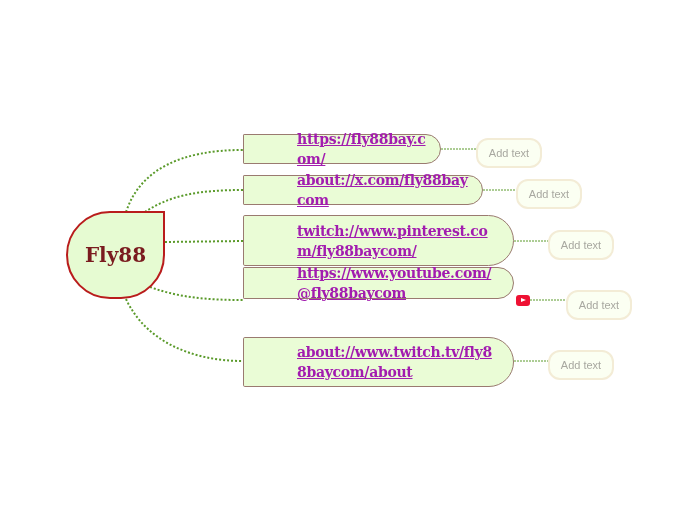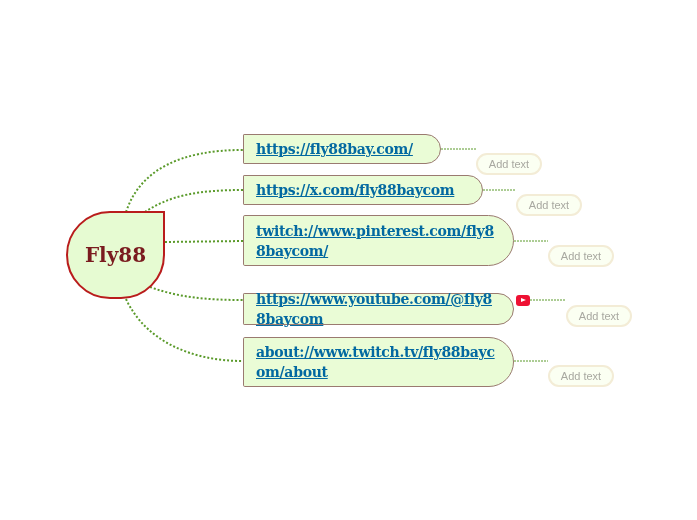--- a/index.html
+++ b/index.html
@@ -15,30 +15,30 @@
   .central span { color:#7a1b1f; font-weight:bold; font-size:20px; font-family:"DejaVu Serif", serif; }
   .node {
     position:absolute; left:243px;
     background:#eafcd6; border:1px solid #9a7a70;
     border-radius:2px 28px 28px 2px;
     box-sizing:border-box;
     padding:0 12px;
     display:flex; align-items:center;
   }
   .node a {
-    color:#0369a1; font-weight:bold; font-size:14px; line-height:20px;
+    color:#a21caf; font-weight:bold; font-size:14px; line-height:20px;
     text-decoration:underline; font-family:"DejaVu Serif", serif;
-    word-break:break-all; letter-spacing:-0.3px;
+    word-break:break-all; letter-spacing:-0.3px;margin-left:41px;
   }
   .addtext {
-    position:absolute; height:22px; width:66px;
+    position:absolute; height:30px; width:66px;
     background:#fbfff2; border:2px solid #f3ecd6;
     border-radius:12px; box-sizing:border-box;
     display:flex; align-items:center; justify-content:center;
-    color:#a8a8a0; font-size:11px; font-family:"Liberation Sans", sans-serif;margin-top:15px;
+    color:#a8a8a0; font-size:11px; font-family:"Liberation Sans", sans-serif;
   }
   .yt {
     position:absolute; left:516px; top:295px; width:14px; height:11px;
     background:#ee1133; border-radius:3px;
   }
   .yt::after {
     content:""; position:absolute; left:5px; top:3px;
     border-left:5px solid #fff; border-top:2.5px solid transparent; border-bottom:2.5px solid transparent;
   }
 </style>
@@ -65,30 +65,30 @@
 <div class="central">
   <span>Fly88</span>
 </div>
 
 <div class="node" style="top:134px; width:198px; height:30px;">
   <a>https://fly88bay.com/</a>
 </div>
 <div class="addtext" style="left:476px; top:138px;">Add text</div>
 
 <div class="node" style="top:175px; width:240px; height:30px;">
-  <a>https://x.com/fly88baycom</a>
+  <a>about://x.com/fly88baycom</a>
 </div>
 <div class="addtext" style="left:516px; top:179px;">Add text</div>
 
 <div class="node" style="top:215px; width:271px; height:51px;">
   <a>twitch://www.pinterest.com/fly88baycom/</a>
 </div>
 <div class="addtext" style="left:548px; top:230px;">Add text</div>
 
-<div class="node" style="top:293px; width:271px; height:32px;">
+<div class="node" style="top:267px; width:271px; height:32px;">
   <a>https://www.youtube.com/@fly88baycom</a>
 </div>
 <div class="yt"></div>
 <div class="addtext" style="left:566px; top:290px;">Add text</div>
 
 <div class="node" style="top:337px; width:271px; height:50px;">
   <a>about://www.twitch.tv/fly88baycom/about</a>
 </div>
 <div class="addtext" style="left:548px; top:350px;">Add text</div>
 

